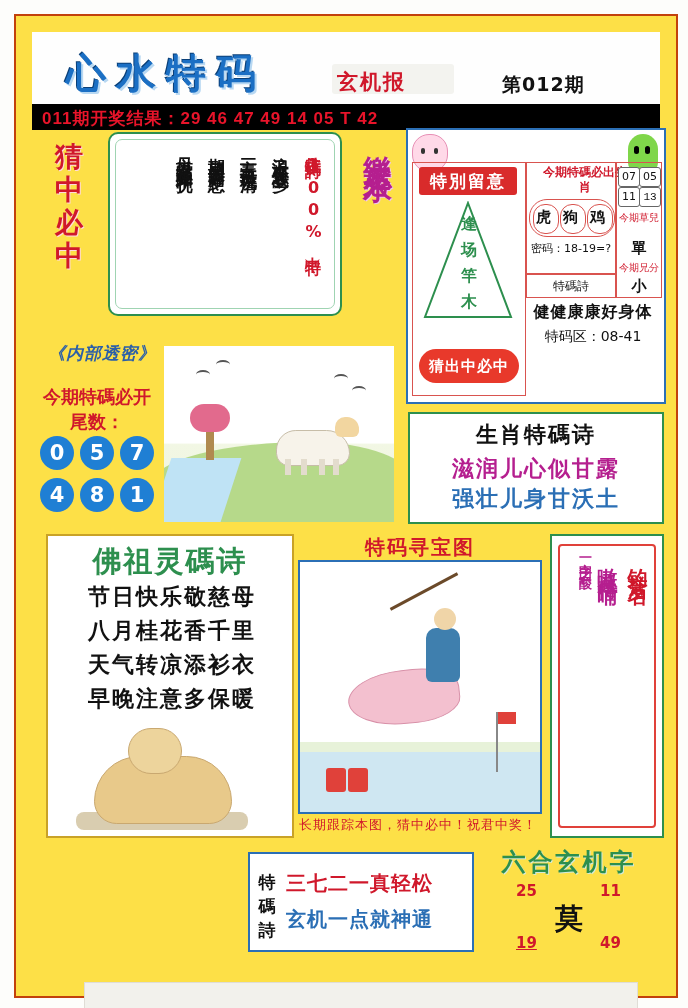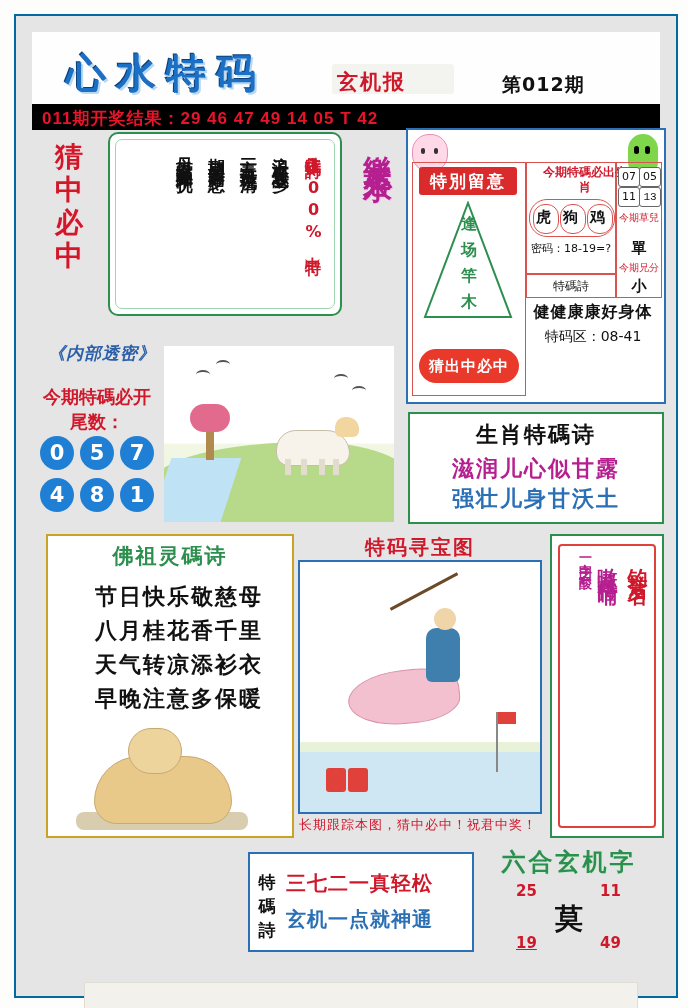--- a/index.html
+++ b/index.html
@@ -9,21 +9,21 @@
     font-family:"DejaVu Sans", sans-serif;
     position:relative;
     overflow:hidden;
   }
   .page{
     position:absolute;left:0;top:0;width:688px;height:1008px;
     background:#fdfdfb;
   }
   .frame{
     position:absolute;left:14px;top:14px;width:660px;height:980px;
-    border:2px solid #0369a1;background:#e5e5e5;
+    border:2px solid #c2410c;background:#fde047;
   }
 
   
   .masthead{
     position:absolute;left:16px;top:16px;width:628px;height:72px;
     background:#fefefe;border-bottom:1px solid #e3e0da;
   }
   .mast-title{
     position:absolute;left:34px;top:14px;
     font-size:40px;font-weight:bold;letter-spacing:10px;
@@ -288,24 +288,24 @@
   .zx-l1{top:40px;color:#b51f8f;}
   .zx-l2{top:70px;color:#2b6fb5;}
 
   
   .fo{
     position:absolute;left:30px;top:518px;width:244px;height:300px;
     border:2px solid #c9a227;background:#fff;
   }
   .fo-t{
     position:absolute;left:0;top:6px;width:244px;text-align:center;
-    font-size:21px;font-weight:bold;color:#2d8f4e;letter-spacing:2px;
+    font-size:29px;font-weight:bold;color:#2d8f4e;letter-spacing:2px;
   }
   .fo-lines{
-    position:absolute;left:9px;top:44px;width:244px;
+    position:absolute;left:2px;top:44px;width:244px;
   }
   .fo-lines div{
     text-align:center;font-size:22px;font-weight:bold;color:#111;
     line-height:34px;letter-spacing:2px;
   }
   .buddha{
     position:absolute;left:24px;top:190px;width:180px;height:104px;
   }
   .buddha .body{
     position:absolute;left:22px;top:30px;width:136px;height:66px;

